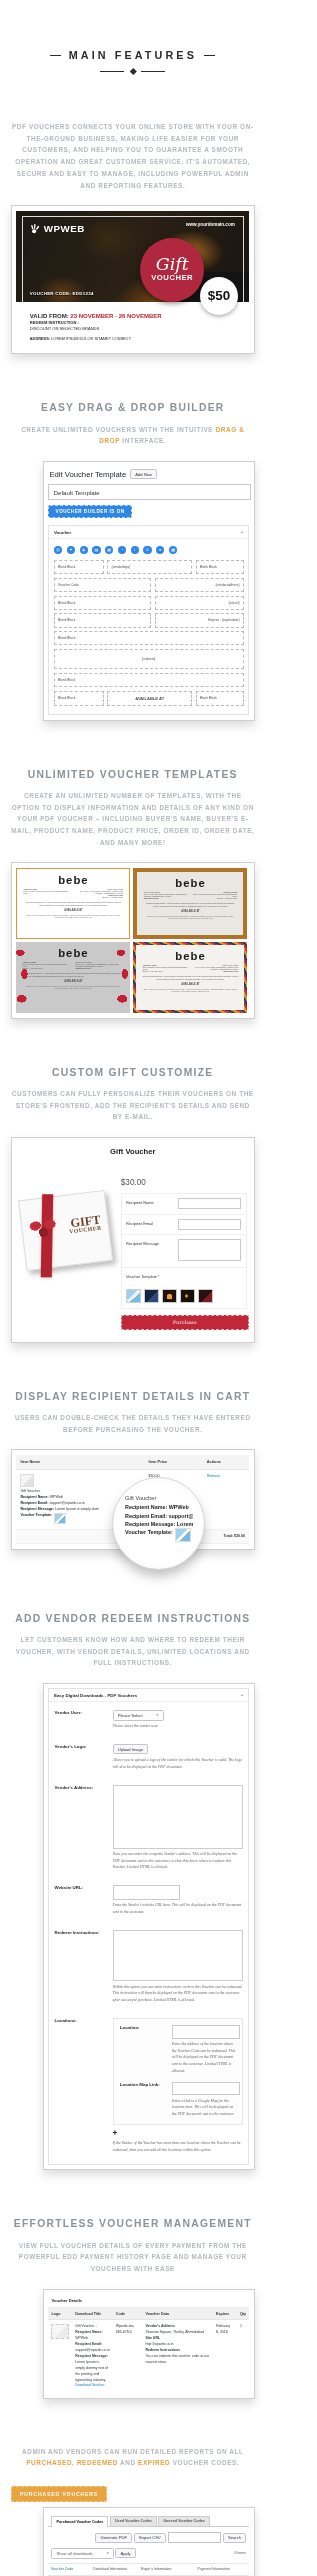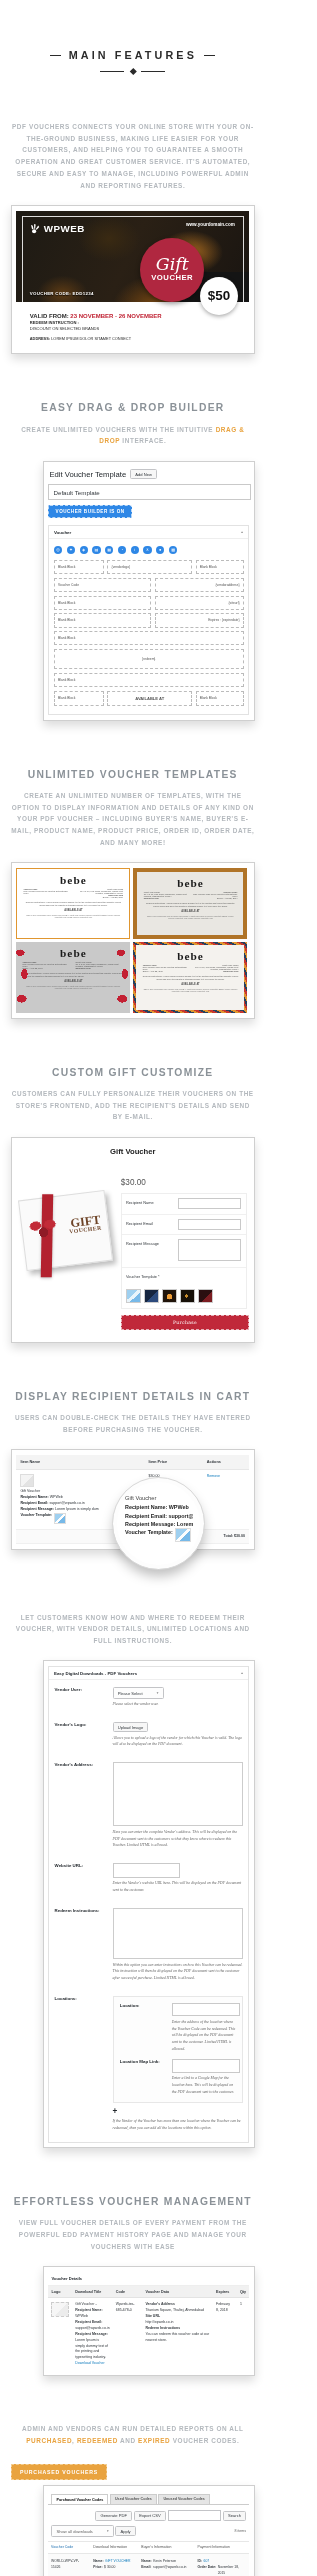--- a/index.html
+++ b/index.html
@@ -54,21 +54,21 @@
   .bicon{width:8.2px;height:8.2px;border-radius:50%;background:#2e87e6;color:#fff;font-size:4.1px;display:flex;align-items:center;justify-content:center;}
   .blocks{padding:4.1px 4.6px 8.2px 4.6px;display:flex;flex-direction:column;gap:3.6px;}
   .brow{display:flex;gap:3.6px;}
   .blk{border:0.5px dashed #bbb;padding:4.1px 3.1px;font-size:3.3px;color:#555;background:#fff;}
   .blk.right{text-align:right;}
   .blk.center{text-align:center;}
   .blk.bold{font-weight:bold;font-size:4.1px;}
   
   .tgrid{display:flex;flex-wrap:wrap;gap:3.1px;}
   .tpl{width:114px;height:71px;box-sizing:border-box;background:#fff;padding:5.2px 6.2px;position:relative;overflow:hidden;font-size:2.1px;color:#555;}
-  .tpl .brand{text-align:center;font-size:11.3px;font-weight:bold;letter-spacing:1px;color:#1a1a1a;font-family:Liberation Serif, serif;margin-bottom:2.1px;}
+  .tpl .brand{text-align:center;font-size:11.3px;font-weight:bold;letter-spacing:1px;color:#1a1a1a;font-family:Liberation Sans, sans-serif;margin-bottom:2.1px;}
   .tpl .cols{display:flex;justify-content:space-between;gap:3.1px;}
   .tpl .colL{width:48%;}
   .tpl .colR{width:48%;text-align:right;}
   .tpl .redeem{text-align:center;margin-top:2.6px;line-height:1.5;}
   .tpl .avail{text-align:center;font-weight:bold;font-size:2.6px;margin-top:2.1px;}
   .tpl .stores{text-align:center;margin-top:1.5px;font-size:1.8px;color:#777;}
   .t-orange{border:1.5px double #e0962f;}
   .t-frame{border:4.1px solid #b07428;background:#e9e7e2;}
   .t-red{background:#c9c9c9;}
   .t-red:before,.t-red:after{content:"";position:absolute;top:0;bottom:0;width:13.4px;background:
@@ -407,20 +407,21 @@
         <div class="l2">Recipient Message: Lorem Ipsun</div>
         <div class="l2 vt">
             <span>Voucher Template:</span>
             <span class="magthumb"></span>
           </div>
       </div>
     </div>
   </div>
 
   <div class="sec">
+    <p class="sec-title">ADD VENDOR REDEEM INSTRUCTIONS</p>
     <p class="sec-body">LET CUSTOMERS KNOW HOW AND WHERE TO REDEEM THEIR VOUCHER, WITH VENDOR DETAILS, UNLIMITED LOCATIONS AND FULL INSTRUCTIONS.</p>
     <div class="shot wp">
       <div class="panel">
         <div class="panel-h">
           <span>Easy Digital Downloads - PDF Vouchers</span>
           <span style="font-size:3.1px;color:#888;">▲</span>
         </div>
         <div class="mrow">
           <div class="mlabel">Vendor User:</div>
           <div class="mctrl">

